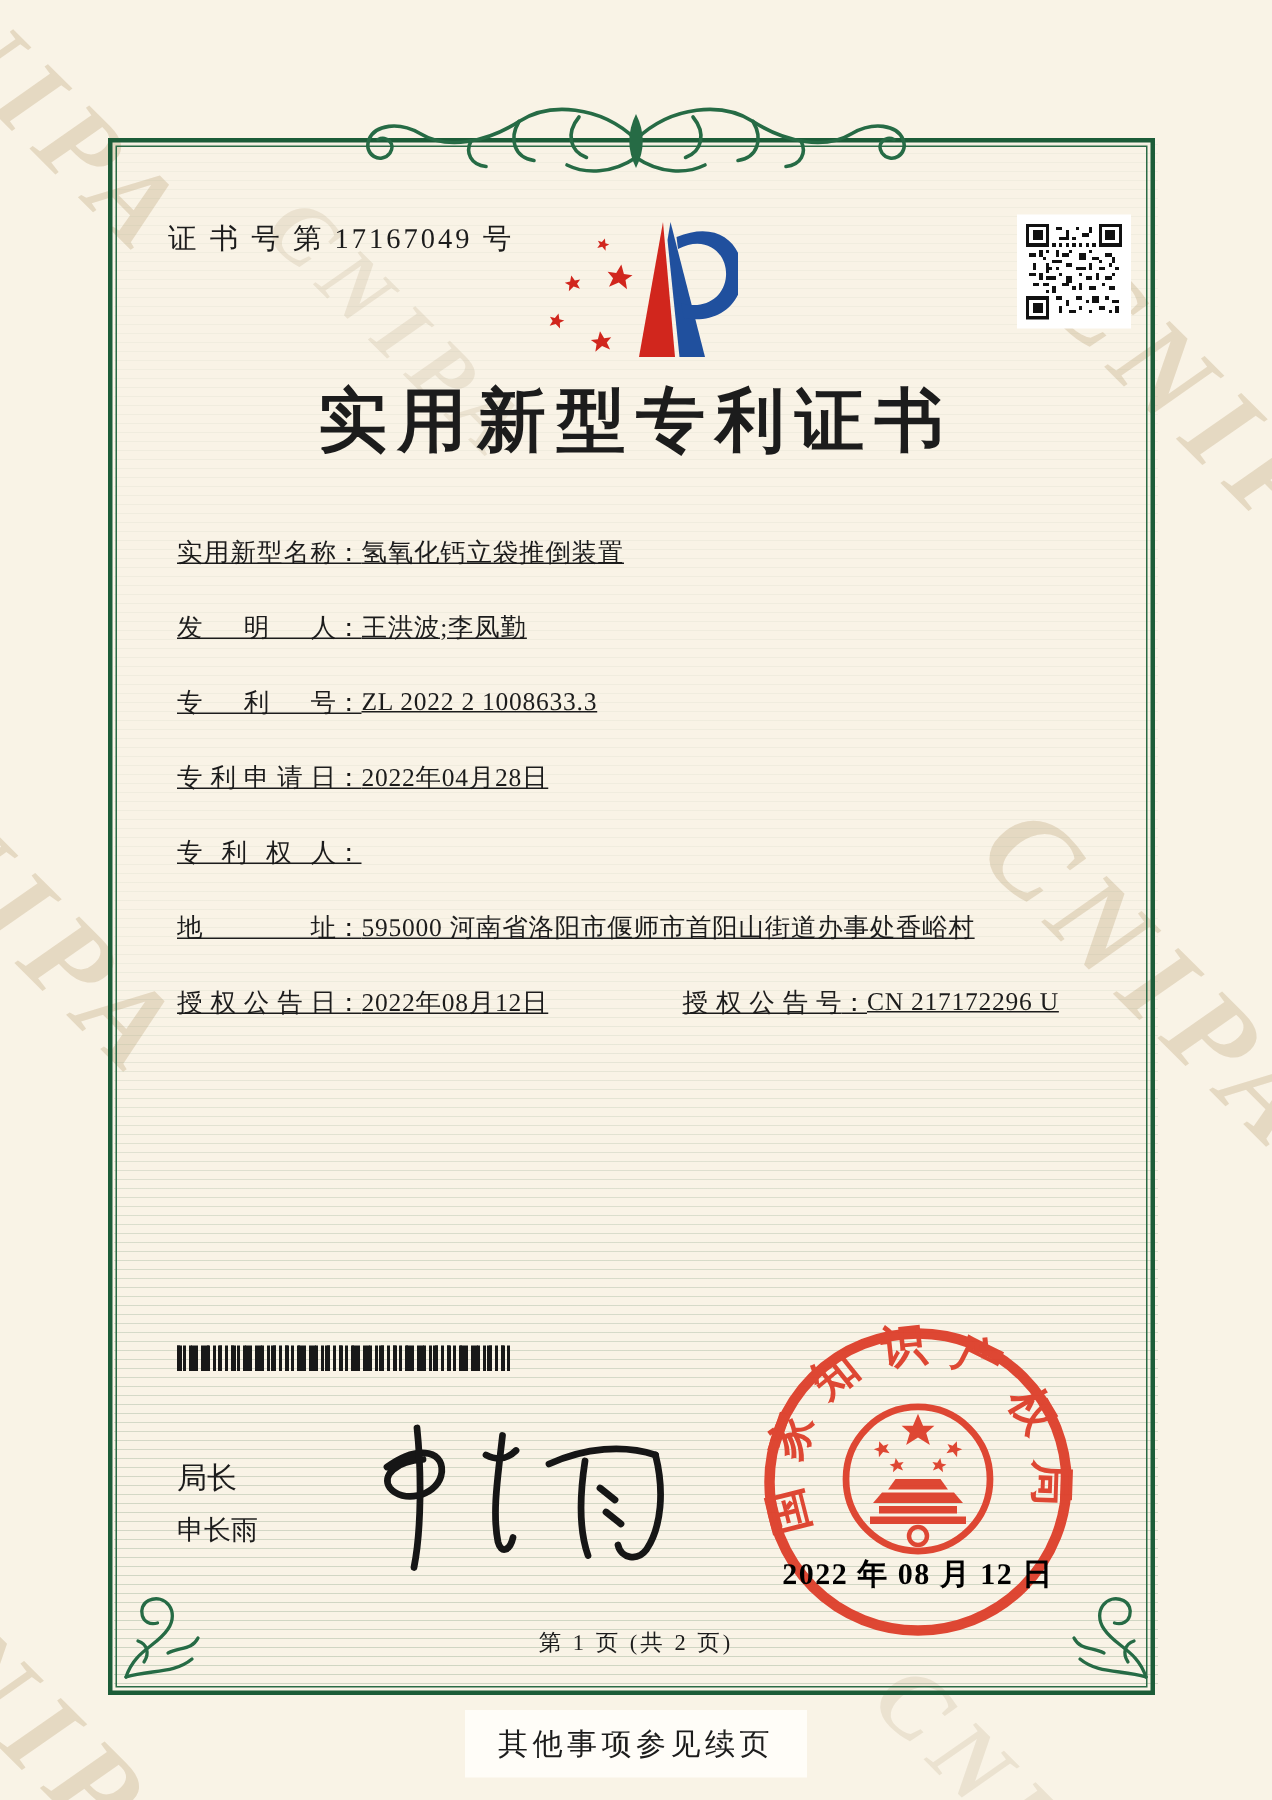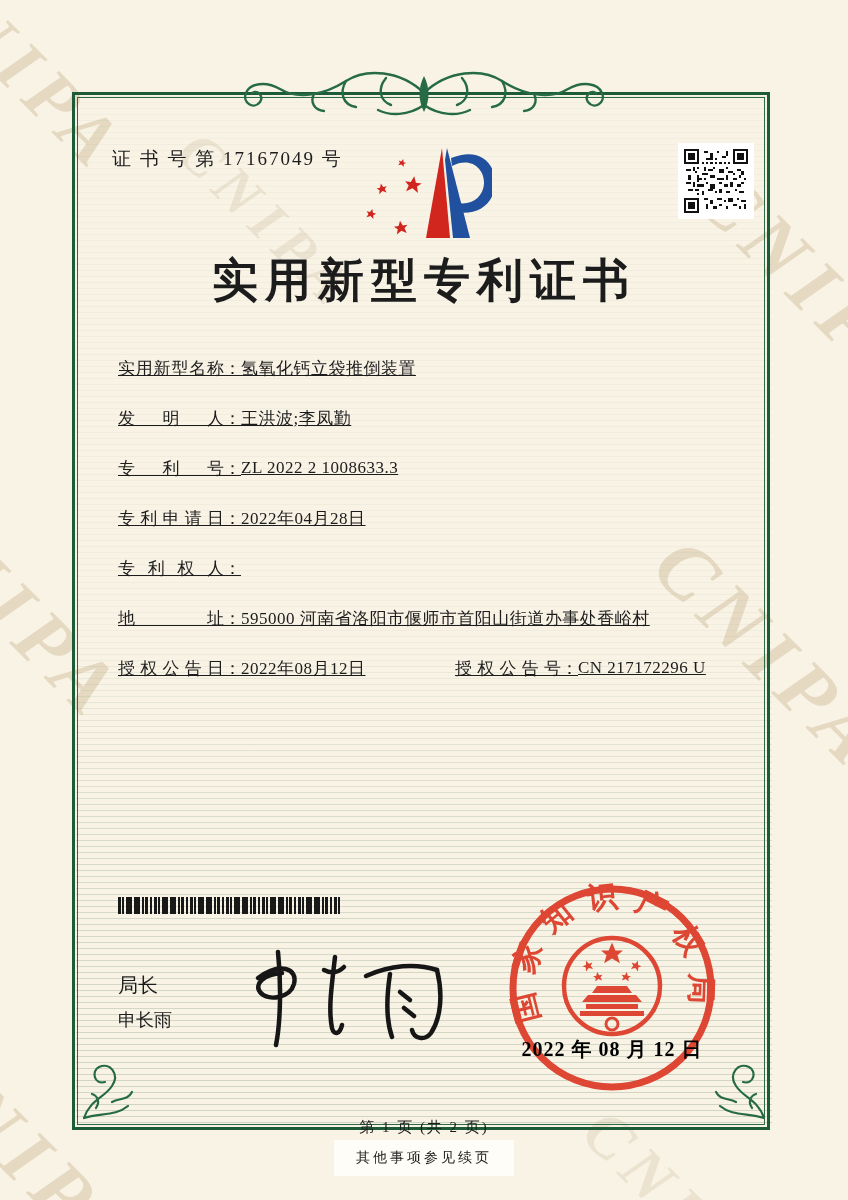--- a/index.html
+++ b/index.html
@@ -43,23 +43,23 @@
                       repeating-linear-gradient(90deg,#181818 0 3px,rgba(0,0,0,0) 3px 9px);}
   
   .signer-title{position:absolute;left:118px;top:972px;font-size:20px;z-index:4;font-family:"Liberation Sans",sans-serif;}
   .signer-name{position:absolute;left:118px;top:1008px;font-size:18px;z-index:4;font-family:"Liberation Sans",sans-serif;}
   .signature{position:absolute;left:240px;top:940px;z-index:4;}
   
   .seal{position:absolute;left:506px;top:882px;width:212px;height:212px;z-index:5;}
   .seal-date{position:absolute;left:496px;top:1036px;width:232px;text-align:center;z-index:6;
              font-size:20px;font-weight:bold;color:#000000;letter-spacing:1px;}
   
-  .page-number{position:absolute;left:0;right:0;top:1086px;text-align:center;font-size:15px;letter-spacing:2px;z-index:4;margin-top:32px;}
+  .page-number{position:absolute;left:0;right:0;top:1086px;text-align:center;font-size:15px;letter-spacing:2px;z-index:4;}
   .cont-note{position:absolute;left:0;right:0;top:1140px;text-align:center;z-index:4;}
-  .cont-note span{display:inline-block;background:#fffdf8;padding:9px 22px;font-size:14px;letter-spacing:3px;}
+  .cont-note span{display:inline-block;background:#fffdf8;padding:9px 22px;font-size:20px;letter-spacing:3px;}
 </style>
 </head>
 <body>
 
 <div class="page">
 
   <div class="wm" style="left:-48px;top:-62px;font-size:74px;">CNIPA</div>
   <div class="wm light" style="left:212px;top:118px;font-size:58px;">CNIPA</div>
   <div class="wm" style="left:742px;top:150px;font-size:80px;">CNIPA</div>
   <div class="wm" style="left:-62px;top:470px;font-size:80px;">CNIPA</div>

